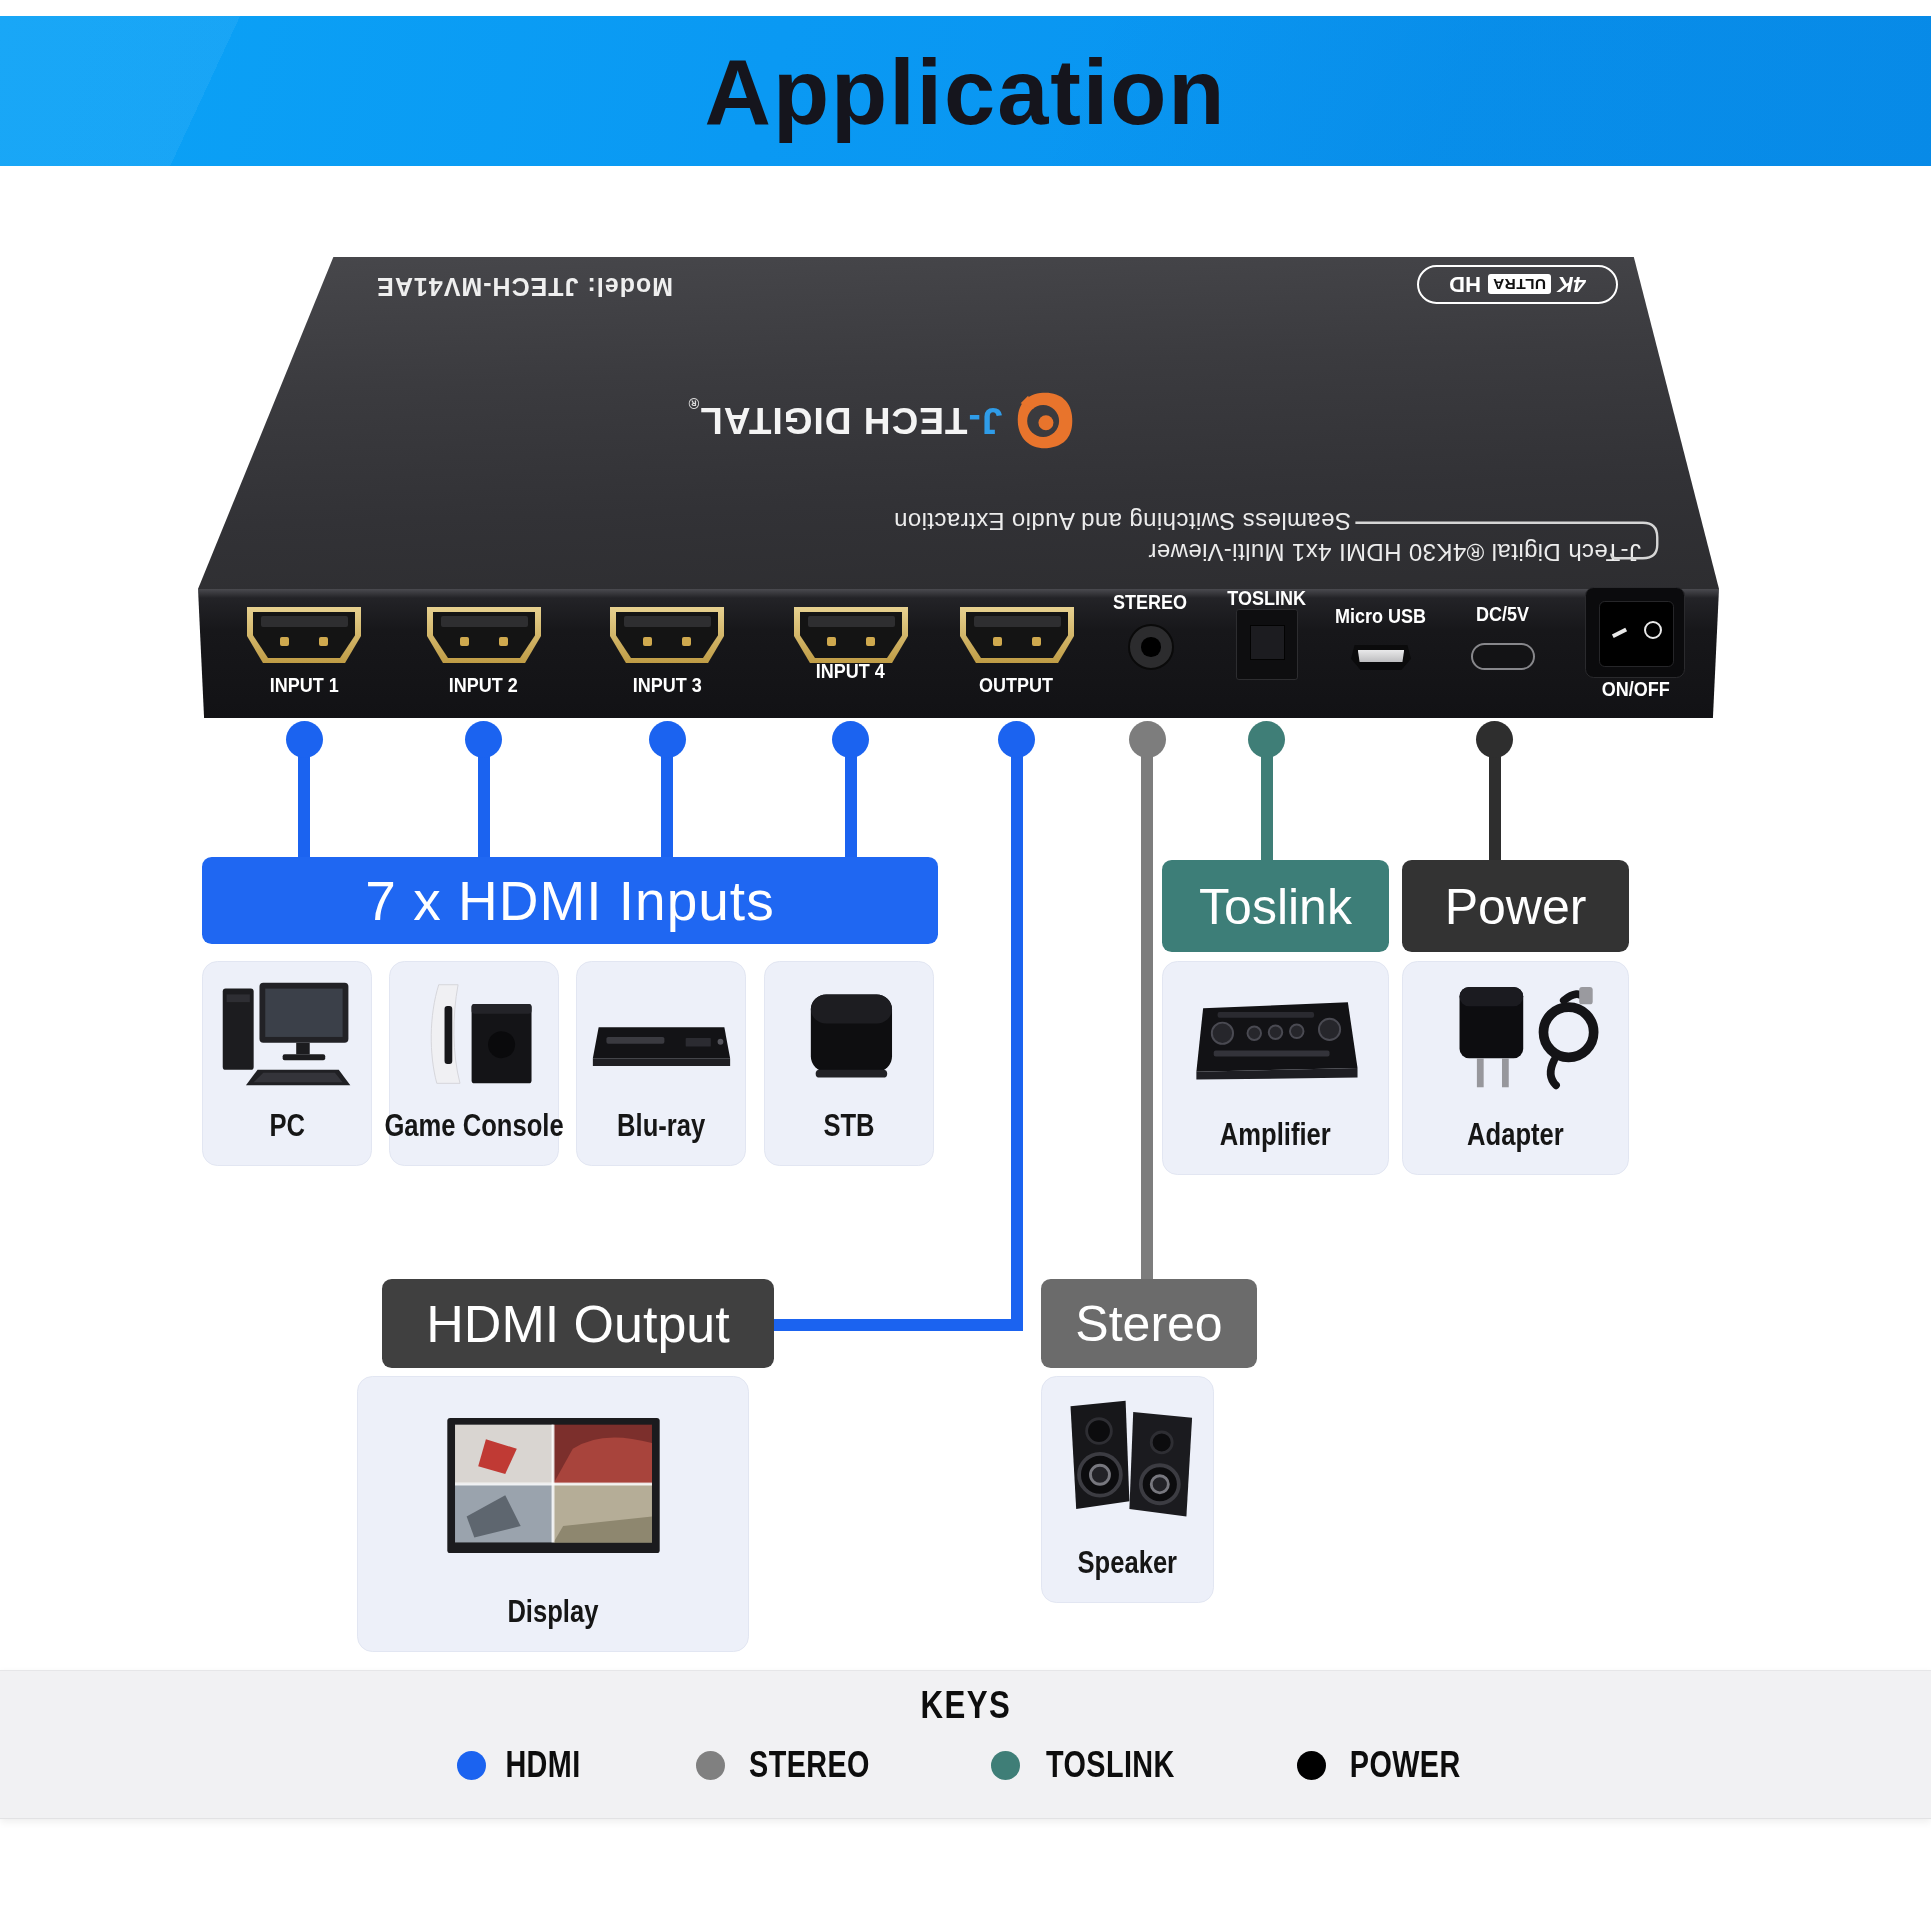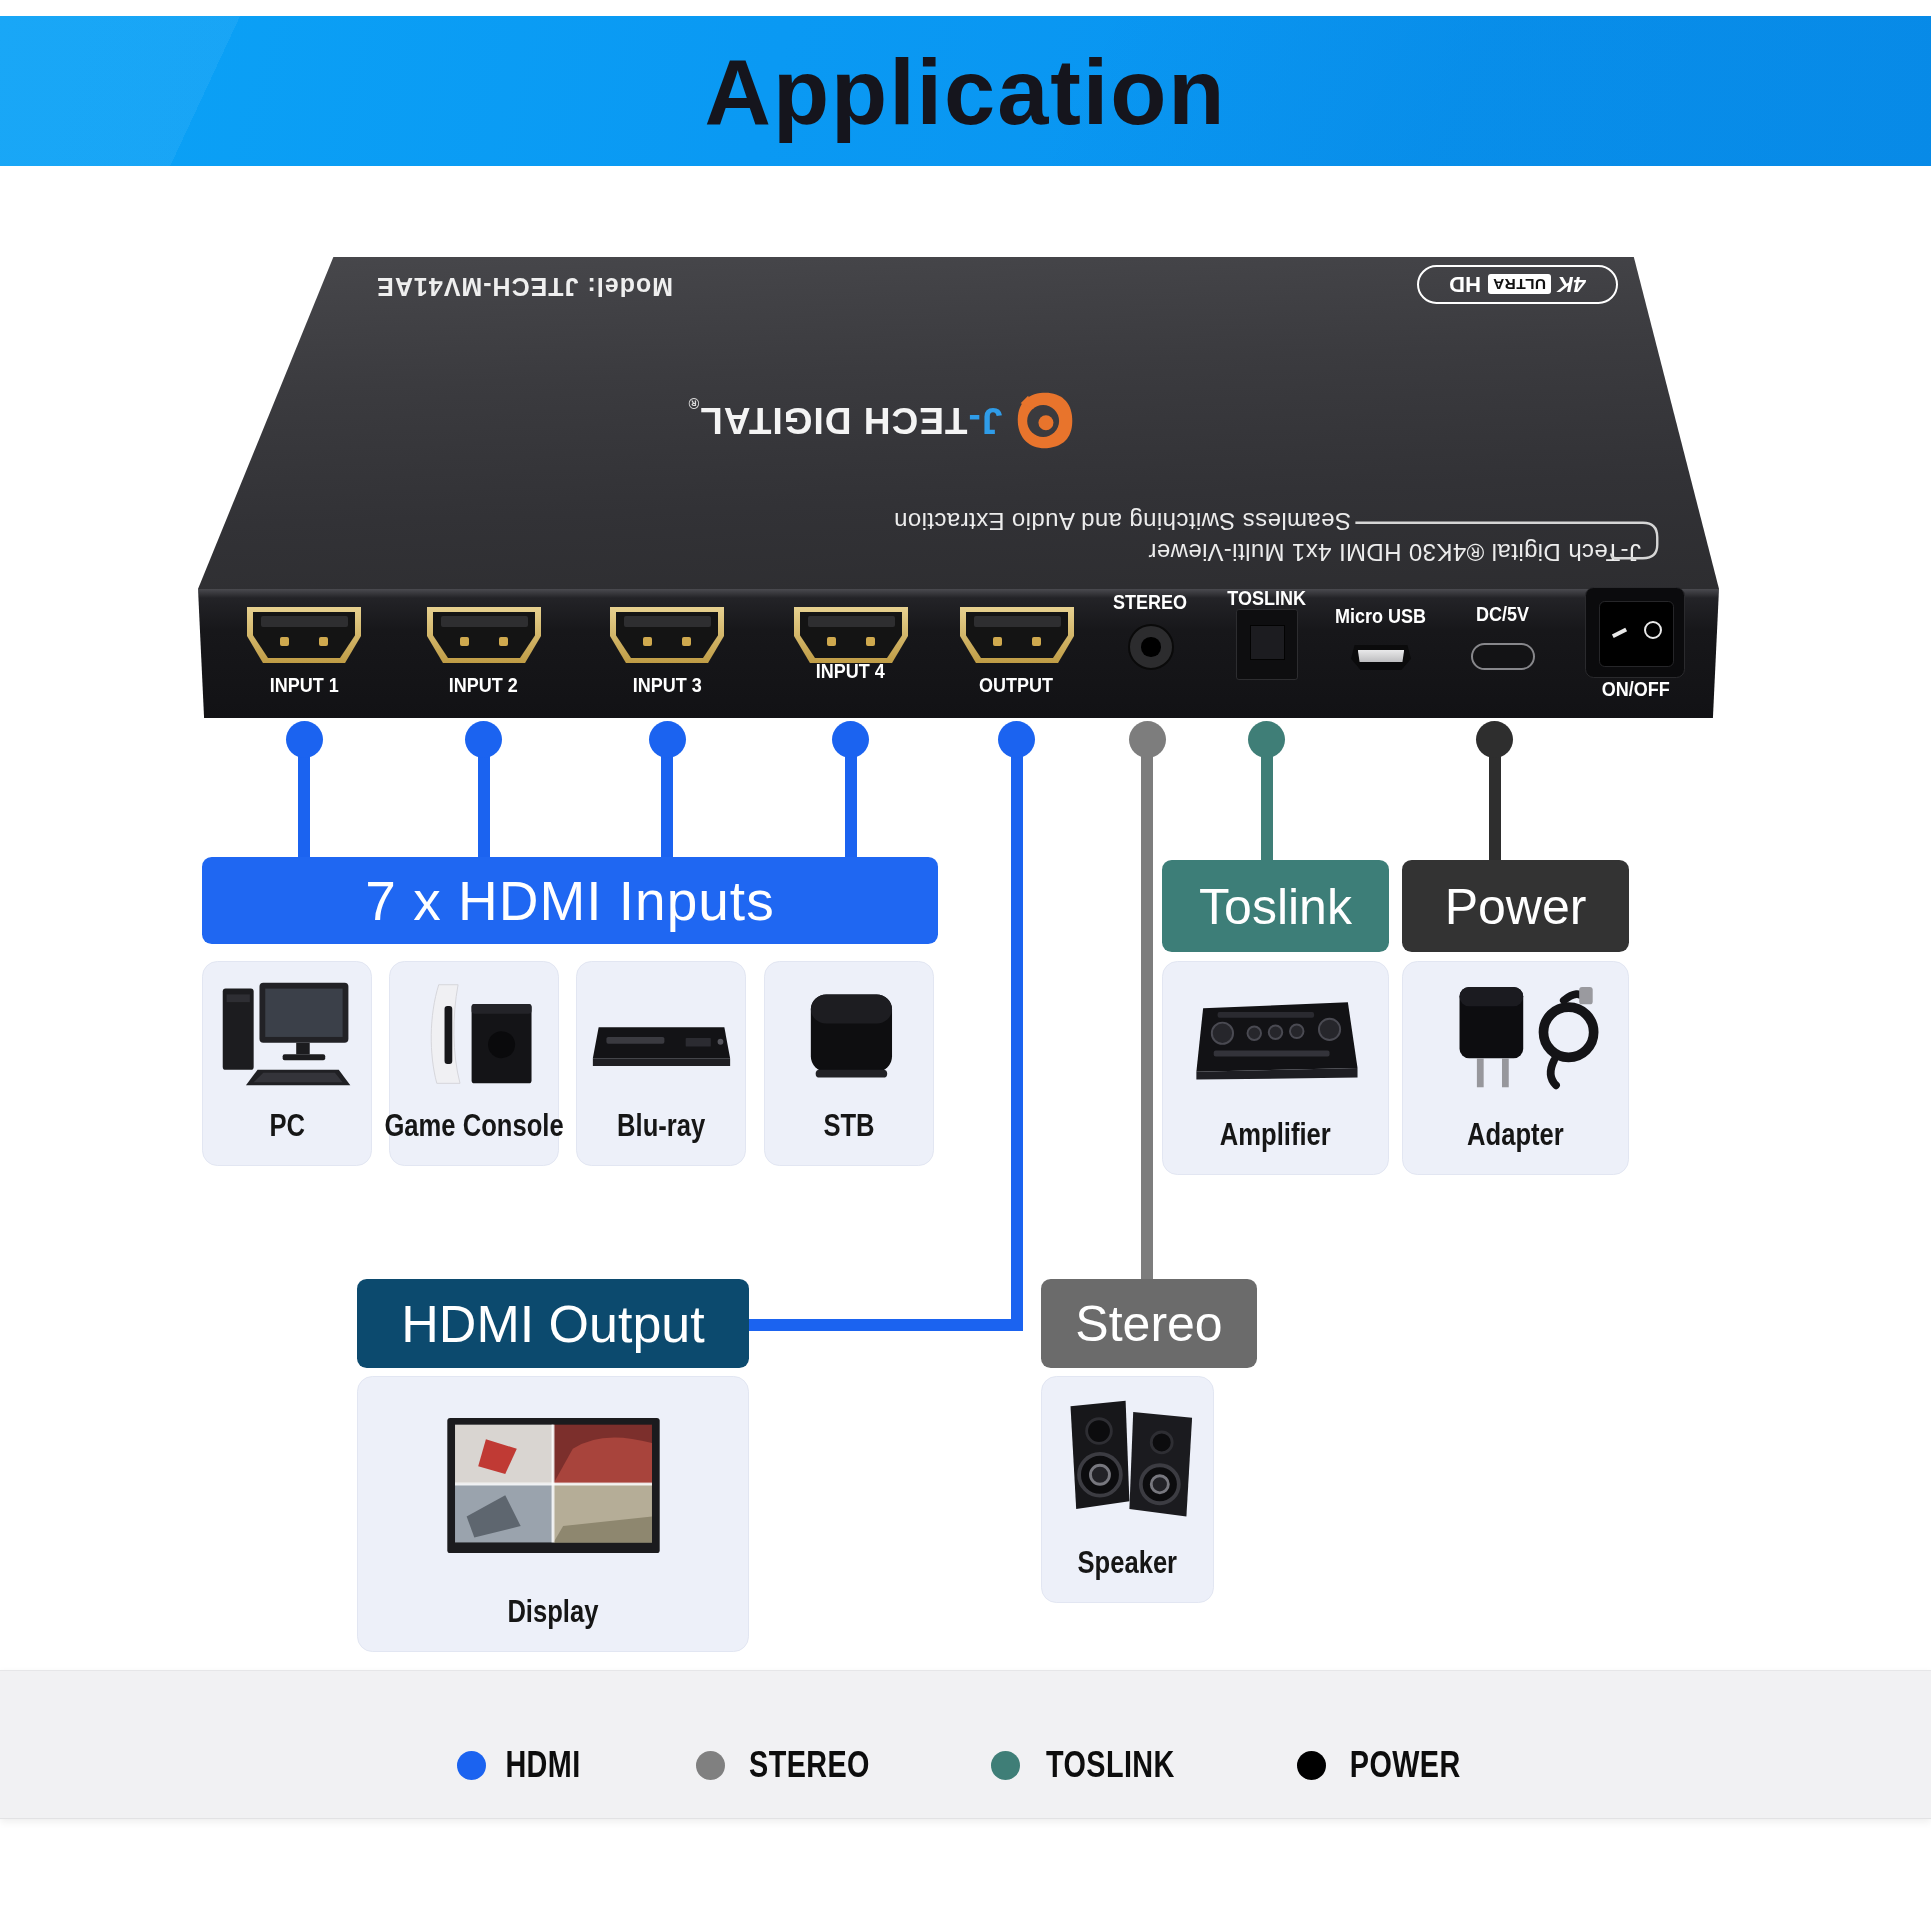--- a/index.html
+++ b/index.html
@@ -228,21 +228,21 @@
       <div class="switch-dash"></div>
       <div class="switch-o"></div>
     </div>
   </div>
   <div class="abs port-label" style="left:1370px;top:421px;width:135px;"><span class="squeeze">ON/OFF</span></div>
 </div>
 
 <div class="abs gbox gbox-inputs" style="background: rgb(31, 103, 242);">7 x HDMI Inputs</div>
 <div class="abs gbox gbox-toslink" style="background: rgb(61, 126, 120);">Toslink</div>
 <div class="abs gbox gbox-power" style="background: rgb(51, 51, 51);">Power</div>
-<div class="abs gbox gbox-output" style="background: #0c4a6e;">HDMI Output</div>
+<div class="abs gbox gbox-output" style="background: #404040; margin-left: 25px;">HDMI Output</div>
 <div class="abs gbox gbox-stereo" style="background: rgb(107, 107, 107);">Stereo</div>
 
 <div class="abs card" style="left:202px;top:961px;width:170px;height:205px;">
   <div class="card-art">
     <svg width="145" height="116" viewBox="0 0 150 120">
       <rect x="8" y="12" width="32" height="84" rx="3" fill="#1c1c1f"></rect>
       <rect x="12" y="18" width="24" height="8" fill="#2e2e33"></rect>
       <rect x="46" y="6" width="92" height="62" rx="4" fill="#222226"></rect>
       <rect x="52" y="12" width="80" height="50" fill="#3b4049"></rect>
       <rect x="84" y="68" width="14" height="12" fill="#1c1c1f"></rect>
@@ -353,20 +353,21 @@
       <path d="M96 24 L158 30 L152 134 L92 126 Z" fill="#1b1b1f"></path>
       <circle cx="126" cy="56" r="11" fill="#0c0c0e" stroke="#2e2e33" stroke-width="3"></circle>
       <circle cx="124" cy="100" r="20" fill="#0c0c0e" stroke="#3c3c42" stroke-width="4"></circle>
       <circle cx="124" cy="100" r="9" fill="#222227" stroke="#77777e" stroke-width="3"></circle>
     </svg>
   </div>
   <div class="card-label"><span class="cond">Speaker</span></div>
 </div>
 
 <div class="abs keys-band">
+  <div class="keys-title"><span class="cond">KEYS</span></div>
   <div class="keys-row">
     <div class="key-item">
       <span class="key-dot" style="background: rgb(27, 99, 240);"></span>
       <span class="key-label"><span class="cond">HDMI</span></span>
     </div>
     <div class="key-item">
       <span class="key-dot" style="background: rgb(128, 128, 128);"></span>
       <span class="key-label"><span class="cond">STEREO</span></span>
     </div>
     <div class="key-item">

